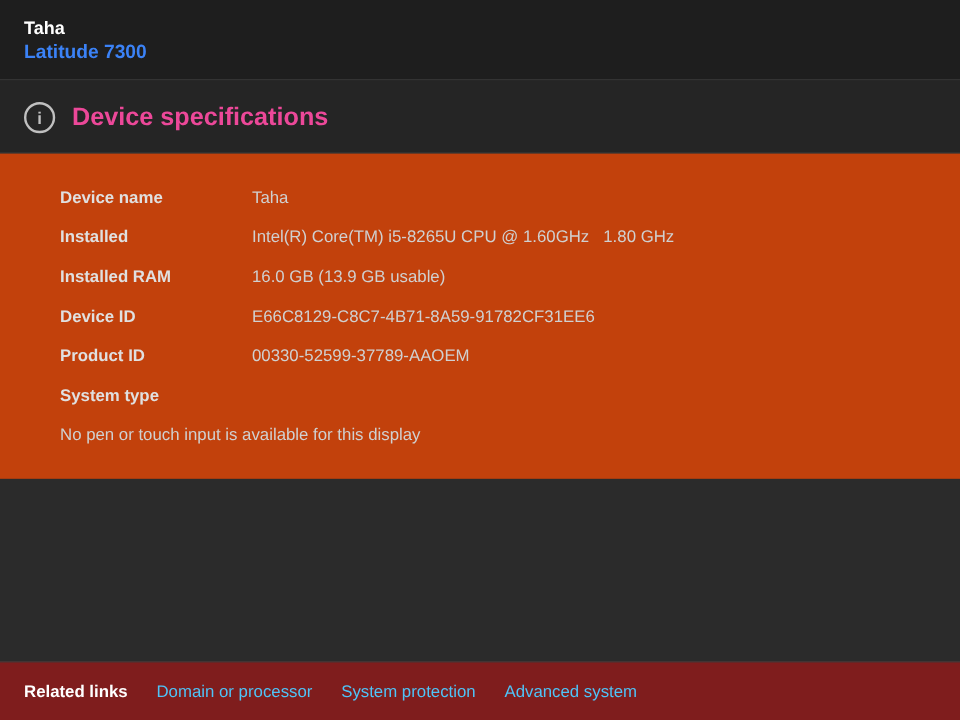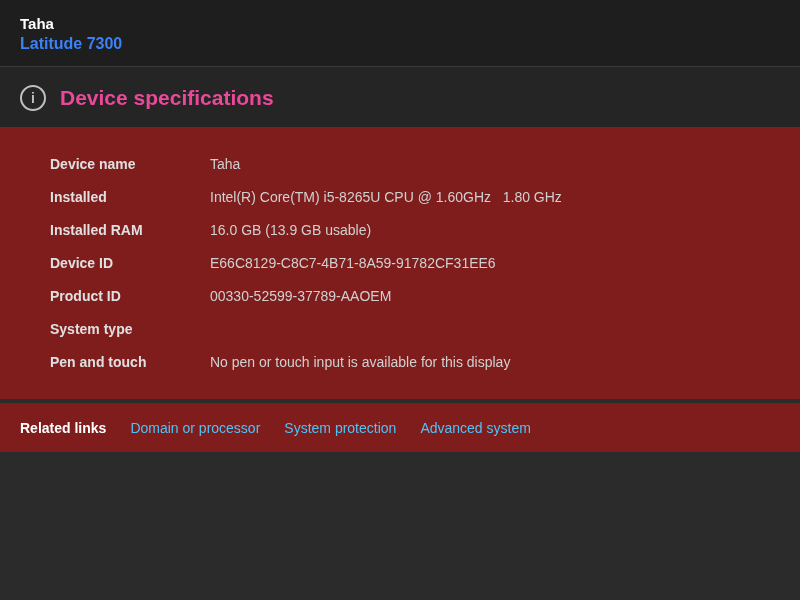--- a/index.html
+++ b/index.html
@@ -63,21 +63,21 @@
       color: #c0c0c0;
     }
 
     .section-title {
       font-size: 21px;
       font-weight: 600;
       color: #ec4899;
     }
 
     .specs-container {
-      background-color: #7f1d1d;
+      background-color: #c2410c;
       padding: 20px 30px 20px 50px;
     }
 
     .spec-row {
       display: flex;
       padding: 6px 0;
       line-height: 1.5;
     }
 
     .spec-label {
@@ -118,21 +118,21 @@
       font-size: 14px;
       color: #4fc3f7;
       cursor: pointer;
       margin-right: 24px;
       text-decoration: none;
     }
 
     .page-wrapper {
       position: relative;
       width: 800px;
-      height: 452px;
+      height: 600px;
     }
   </style>
 </head>
 <body>
 
 <div class="page-wrapper">
 
   <div class="top-bar">
     <div class="device-name-top">Taha</div>
     <div class="device-model-top">Latitude 7300</div>
@@ -163,21 +163,20 @@
       <div class="spec-value">E66C8129-C8C7-4B71-8A59-91782CF31EE6</div>
     </div>
     <div class="spec-row">
       <div class="spec-label">Product ID</div>
       <div class="spec-value">00330-52599-37789-AAOEM</div>
     </div>
     <div class="spec-row">
       <div class="spec-label">System type</div>
     </div>
     <div class="spec-row">
-      <div class="spec-label">Pen and touch</div>
       <div class="spec-value">No pen or touch input is available for this display</div>
     </div>
   </div>
 
   <div class="related-links-bar">
     <div class="related-links-label">Related links</div>
     <a class="related-link" href="#">Domain or processor</a>
     <a class="related-link" href="#">System protection</a>
     <a class="related-link" href="#">Advanced system</a>
   </div>

